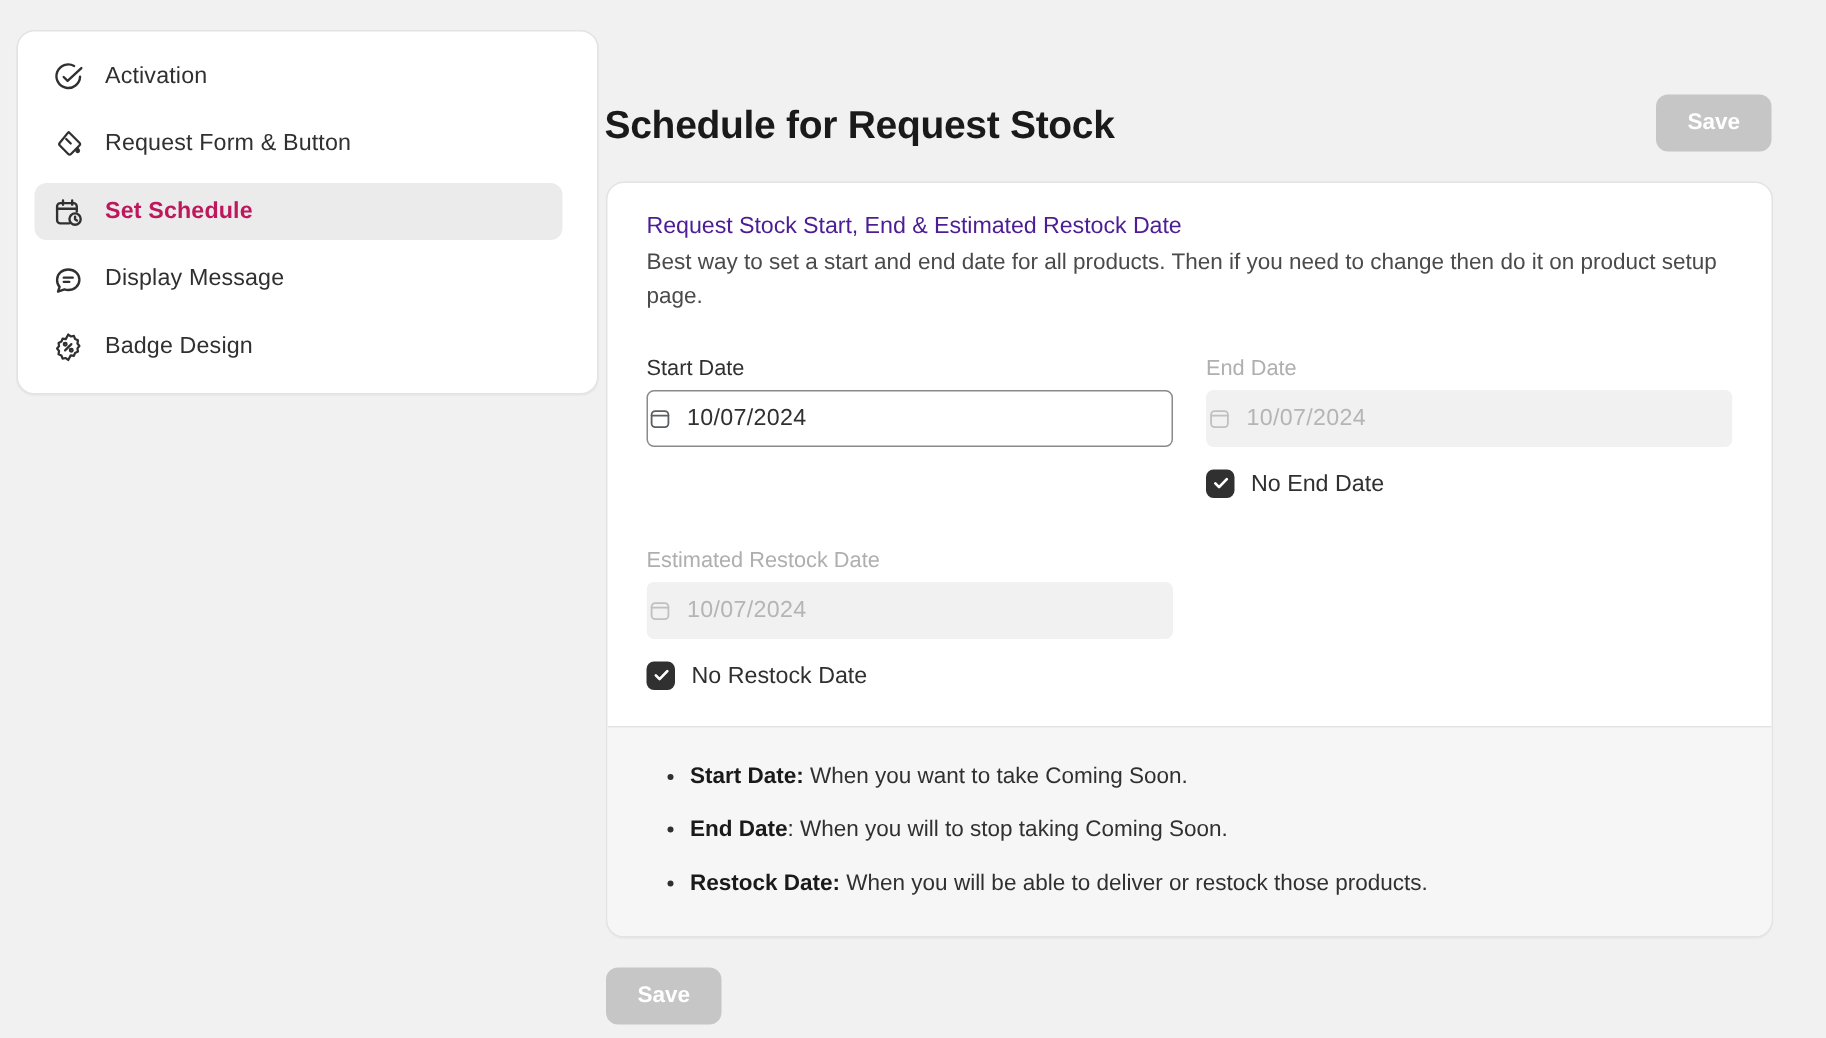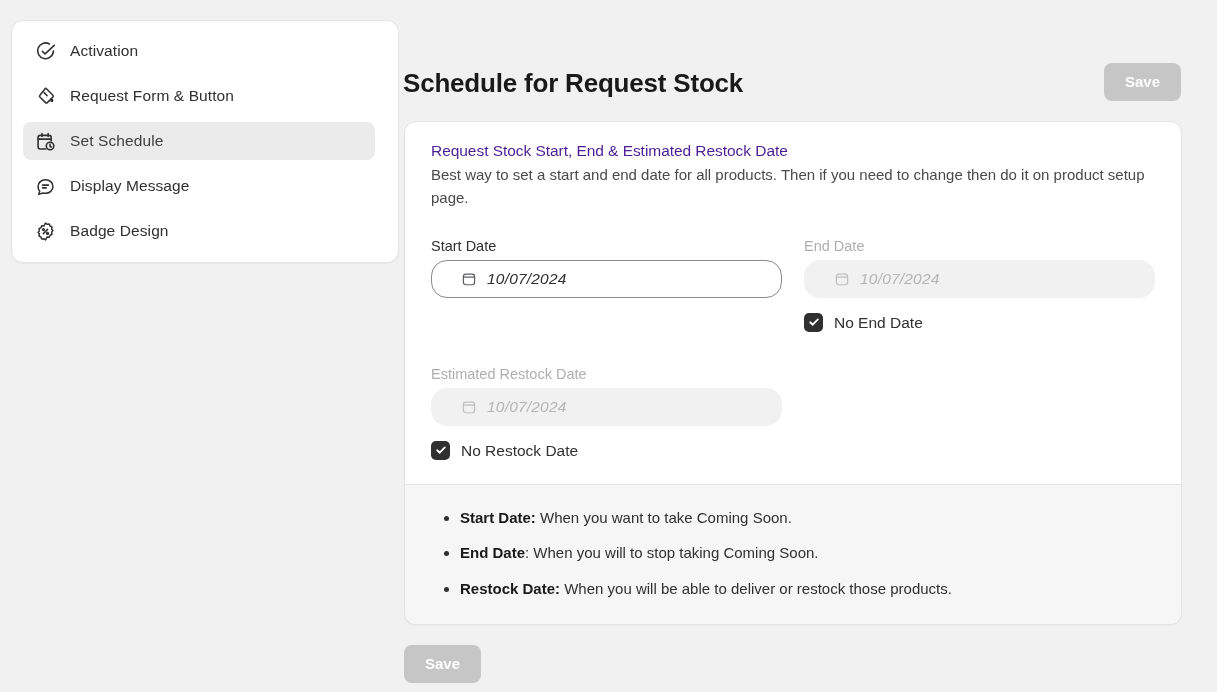--- a/index.html
+++ b/index.html
@@ -41,21 +41,21 @@
     color: #303030;
   }
   .nav-item:last-child { margin-bottom: 0; }
   .nav-item .nav-label {
     font-size: 15.5px;
     font-weight: 500;
     letter-spacing: 0.1px;
     color: #303030;
   }
   .nav-item.active { background: #EBEBEB; }
-  .nav-item.active .nav-label { color: #404040; font-weight: 400; }
+  .nav-item.active .nav-label { color: #be185d; font-weight: 700; }
   .nav-ico {
     width: 21px; height: 21px;
     display: flex; align-items: center; justify-content: center;
     flex: 0 0 21px;
     color: #303030;
   }
   .nav-ico svg { display: block; }
 
   
   .main {
@@ -134,25 +134,24 @@
     margin-bottom: 6px;
     display: block;
   }
   .field-label.muted { color: #AFAFAF; }
 
   .input-wrap {
     display: flex;
     align-items: center;
     gap: 10px;
     height: 38px;
-    border-radius: 16px;
-    padding: 0 29px;
+    border-radius: 5px;
+    padding: 0 0;
     border: 1px solid #8A8A8A;
     background: #FFFFFF;
-    font-style: italic;
   }
   .input-wrap.disabled {
     background: #F1F1F1;
     border-color: transparent;
   }
   .input-ico { color: #5C5F62; display: flex; flex: 0 0 16px; }
   .input-wrap.disabled .input-ico { color: #C0C0C0; }
   .input-val {
     font-size: 15.5px;
     color: #303030;

